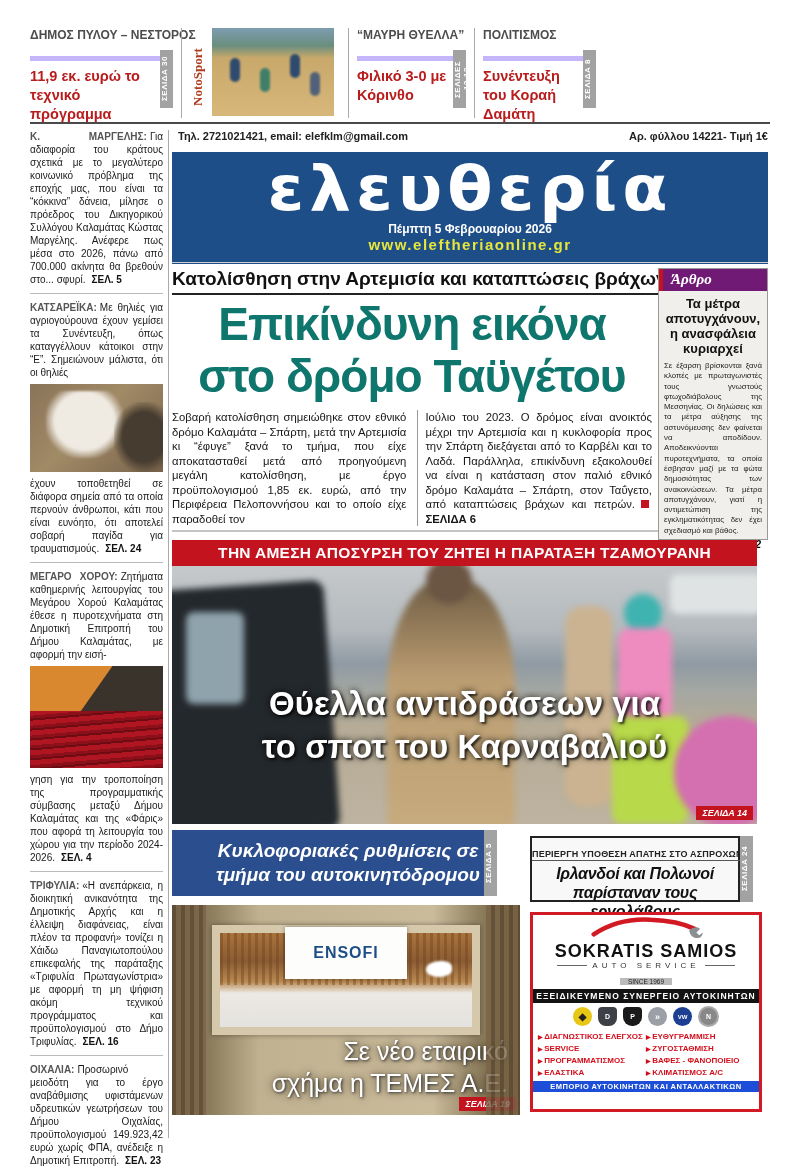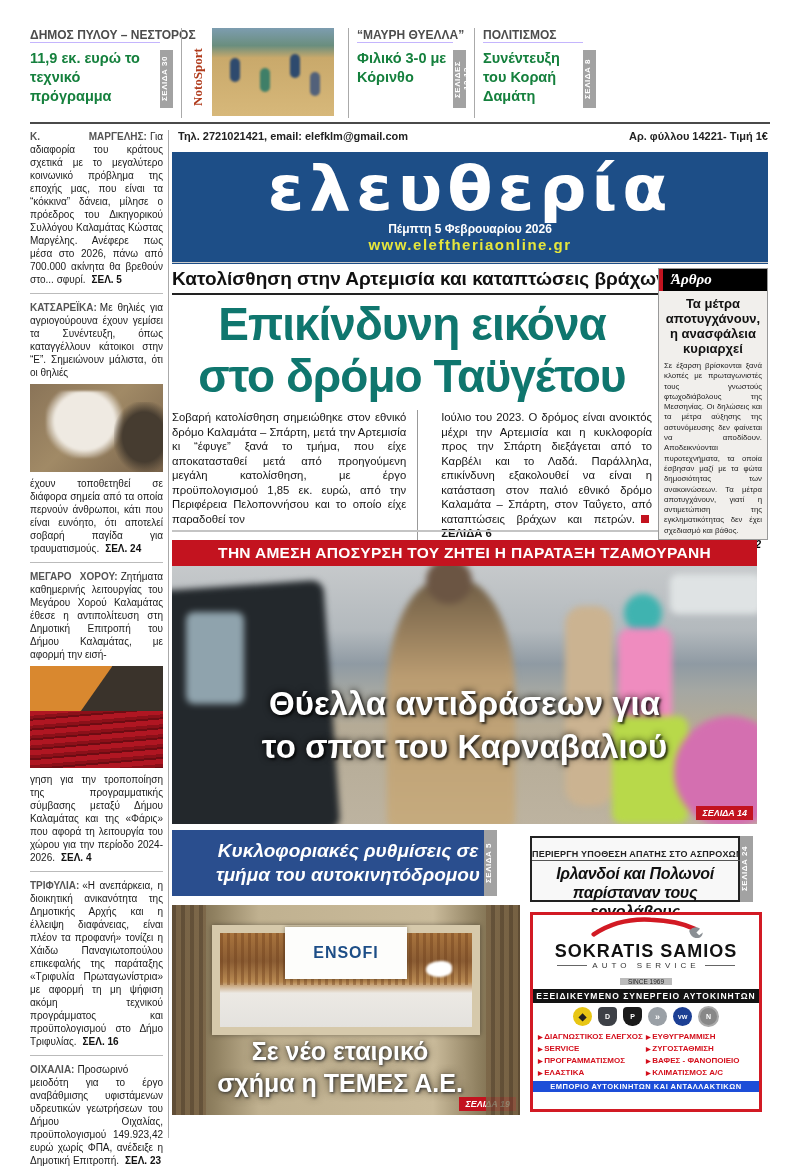--- a/index.html
+++ b/index.html
@@ -2,22 +2,22 @@
 <html><head>
 <meta charset="utf-8">
 <style>
   * { margin:0; padding:0; box-sizing:border-box; }
   html,body { width:800px; height:1168px; background:#fff; font-family:"Liberation Sans", sans-serif; position:relative; overflow:hidden; }
   .abs { position:absolute; }
 
   
   #topstrip { left:30px; top:28px; width:740px; height:90px; display:flex; align-items:stretch; }
   .teaser { display:flex; flex-direction:column; }
-  .t-kick { font-size:12px; font-weight:bold; color:#4c4c4c; border-bottom:1px solid #c4b5fd; padding-bottom:0; margin-bottom:6px; white-space:nowrap; }
-  .t-title { font-size:14.5px; font-weight:bold; color:#15803d; line-height:1.3; }
+  .t-kick { font-size:12px; font-weight:bold; color:#4c4c4c; border-bottom:5px solid #c4b5fd; padding-bottom:14px; margin-bottom:6px; white-space:nowrap; }
+  .t-title { font-size:14.5px; font-weight:bold; color:#b91c1c; line-height:1.3; }
   .vdiv { width:1px; background:#aaa; margin:0 8px; }
   .vtab { writing-mode:vertical-rl; transform:rotate(180deg); background:#a2a2a2; color:#fff; font-size:8px; font-weight:bold; text-align:center; width:13px; padding:3px 0; letter-spacing:.5px; align-self:flex-start; margin-top:22px; height:58px; }
   .noto { writing-mode:vertical-rl; transform:rotate(180deg); color:#b03b1c; font-weight:bold; font-size:13px; font-family:"Liberation Serif", serif; align-self:flex-start; margin-top:14px; height:70px; text-align:center; }
   #bb-photo { width:122px; height:88px; margin:0 6px; position:relative; overflow:hidden; flex:none;
     background:linear-gradient(180deg,#7d9db0 0%,#6a8e7e 20%,#c9a96b 34%,#d7b87a 100%); }
   #bb-photo .fig { position:absolute; width:10px; height:24px; border-radius:5px; filter:blur(1px); background:#2e4a6e; }
 
   #toprule { left:30px; top:122px; width:740px; height:2px; background:#4a4a4a; }
 
   
@@ -47,27 +47,27 @@
   #mastlogo { font-family:"DejaVu Sans", sans-serif; font-weight:bold; font-size:66px; line-height:70px; letter-spacing:5px; transform:scaleY(.95); margin-top:2px; }
   #mastdate { font-size:12px; font-weight:bold; margin-top:-2px; }
   #mastsite { color:#e6e63c; font-size:15px; font-weight:bold; letter-spacing:1.5px; }
   #mastrule { left:172px; top:262px; width:596px; height:1px; background:#ccc; }
 
   
   #kicker { left:172px; top:268px; font-size:19px; font-weight:bold; color:#111; border-bottom:2px solid #222; padding-bottom:3px; white-space:nowrap; }
   #headline { left:172px; top:298px; width:480px; text-align:center; font-size:46px; line-height:52px; font-weight:bold; color:#0f766e; letter-spacing:-1px; }
   #lead { left:172px; top:410px; width:480px; display:flex; font-size:11.3px; line-height:14.5px; text-align:justify; color:#161616; }
   .leadcol { width:50%; }
-  .leadcol + .leadcol { border-left:1px solid #999; padding-left:23px; margin-left:11px; }
+  .leadcol + .leadcol { border-left:1px solid #999; padding-left:7px; margin-left:11px; }
   .sq { display:inline-block; width:8px; height:8px; background:#c3131f; margin:0 3px 0 6px; }
   #leadrule { left:172px; top:530px; width:585px; height:2px; background:#c4c4c4; }
 
   
   #arthro { left:658px; top:268px; width:110px; height:272px; border:1px solid #999; background:#f1efec; }
-  .a-head { background:#000000; color:#fff; font-family:"Liberation Serif", serif; font-style:italic; font-weight:bold; font-size:15px; padding:2px 8px 3px; border-left:4px solid #c3131f; }
+  .a-head { background:#701a75; color:#fff; font-family:"Liberation Serif", serif; font-style:italic; font-weight:bold; font-size:15px; padding:2px 8px 3px; border-left:4px solid #c3131f; }
   .a-title { font-size:13px; font-weight:bold; text-align:center; line-height:15px; margin:5px 3px; color:#111; }
   .a-body { font-size:7.8px; line-height:10.3px; text-align:justify; padding:0 5px; color:#222; }
   .a-page { font-size:10px; font-weight:bold; font-style:italic; text-align:right; padding:3px 6px; }
 
   
   #banner { left:172px; top:540px; width:585px; height:26px; background:#c3131f; color:#fff; font-weight:bold; font-size:15.5px; text-align:center; line-height:26px; letter-spacing:.3px; }
   #mainphoto { left:172px; top:566px; width:585px; height:258px; overflow:hidden; background:linear-gradient(180deg,#c6c9cb 0%,#b3b9bd 25%,#8f9aa3 38%,#a4a7a3 48%,#b5ab96 62%,#bdb3a0 100%); }
   .ph-art { position:absolute; inset:0; filter:blur(3px); }
   .ph-art div { position:absolute; }
   .ph-bus { left:-30px; top:20px; width:190px; height:250px; background:#23282c; border-radius:12px; transform:rotate(-4deg); }
@@ -100,21 +100,21 @@
     background:repeating-linear-gradient(90deg,#5d4a33 0 4px,#7a6446 4px 9px); opacity:.8; }
   #temes::after { content:""; position:absolute; right:0; top:0; bottom:0; width:34px;
     background:repeating-linear-gradient(90deg,#7a6446 0 5px,#5d4a33 5px 9px); opacity:.8; }
   .temes-frame { position:absolute; left:40px; top:20px; width:268px; height:110px; background:#d6c9ab; padding:8px; box-shadow:0 0 5px rgba(0,0,0,.4); }
   .temes-pic { width:100%; height:100%; position:relative;
     background:linear-gradient(180deg,#a9743d 0%,#8a5c33 30%,#b98a52 52%,#ece9e4 64%,#e4e2de 100%); }
   .temes-pic::before { content:""; position:absolute; inset:0 0 45% 0;
     background:repeating-linear-gradient(90deg,rgba(110,62,26,.4) 0 3px,rgba(0,0,0,0) 3px 7px); }
   .temes-pic::after { content:""; position:absolute; right:20px; top:28px; width:26px; height:16px; background:#fff; border-radius:60% 40% 50% 50%; filter:blur(1px); }
   .temes-logo { position:absolute; left:50%; top:22px; transform:translateX(-50%); width:122px; height:52px; background:#fdfdfb; display:flex; align-items:center; justify-content:center; font-weight:bold; font-size:16px; letter-spacing:1px; color:#1d4e87; box-shadow:0 0 4px rgba(0,0,0,.35); }
-  .temes-title { position:absolute; left:0; right:12px; top:130px; text-align:center; color:#fff; font-weight:bold; font-size:25px; line-height:32px;
+  .temes-title { position:absolute; left:0; right:12px; top:130px; text-align:right; color:#fff; font-weight:normal; font-size:25px; line-height:32px;
     text-shadow:1px 1px 3px #333, 0 0 8px rgba(60,50,30,.9); }
 
   
   #ad { left:530px; top:912px; width:232px; height:200px; border:3px solid #d21a24; background:#fff; overflow:hidden; }
   .ad-top { text-align:center; padding-top:1px; }
   .ad-name { font-size:18px; font-weight:bold; letter-spacing:1px; color:#111; line-height:19px; }
   .ad-sub { display:flex; align-items:center; justify-content:center; gap:5px; font-size:8px; letter-spacing:4px; color:#333; }
   .ad-sub::before, .ad-sub::after { content:""; width:30px; height:1px; background:#666; }
   .ad-since { font-size:6.5px; background:#bbb; color:#222; display:inline-block; padding:0 8px; margin-top:1px; }
   .ad-bar { background:#131313; color:#fff; font-weight:bold; font-size:8.5px; text-align:center; letter-spacing:1px; padding:2px 0; margin-top:1px; }
@@ -172,21 +172,21 @@
     <span class="b-label">Κ. ΜΑΡΓΕΛΗΣ:</span><span>Για αδιαφορία του κράτους σχετικά με το μεγαλύτερο κοινωνικό πρόβλημα της εποχής μας, που είναι τα “κόκκινα” δάνεια, μίλησε ο πρόεδρος του Δικηγορικού Συλλόγου Καλαμάτας Κώστας Μαργέλης. Ανέφερε πως μέσα στο 2026, πάνω από 700.000 ακίνητα θα βρεθούν στο... σφυρί.</span><span class="pg">ΣΕΛ. 5</span>
   </p>
   <div class="briefsep"></div>
   <div>
     <p class="brief"><span class="b-label">ΚΑΤΣΑΡΕΪΚΑ:</span><span>Με θηλιές για αγριογούρουνα έχουν γεμίσει τα Συνέντευξη, όπως καταγγέλλουν κάτοικοι στην “Ε”. Σημειώνουν μάλιστα, ότι οι θηλιές</span></p>
     <div id="goat-photo" class="railphoto"></div>
     <p class="brief"><span>έχουν τοποθετηθεί σε διάφορα σημεία από τα οποία περνούν άνθρωποι, κάτι που είναι ευνόητο, ότι αποτελεί σοβαρή παγίδα για τραυματισμούς.</span><span class="pg">ΣΕΛ. 24</span></p>
   </div>
   <div class="briefsep"></div>
   <div>
-    <p class="brief"><span class="b-label">ΜΕΓΑΡΟ ΧΟΡΟΥ:</span><span>Ζητήματα καθημερινής λειτουργίας του Μεγάρου Χορού Καλαμάτας έθεσε η αντιπολίτευση στη Δημοτική Επιτροπή του Δήμου Καλαμάτας, με αφορμή την εισή-</span></p>
+    <p class="brief"><span class="b-label">ΜΕΓΑΡΟ ΧΟΡΟΥ:</span><span>Ζητήματα καθημερινής λειτουργίας του Μεγάρου Χορού Καλαμάτας έθεσε η πυροτεχνήματα στη Δημοτική Επιτροπή του Δήμου Καλαμάτας, με αφορμή την εισή-</span></p>
     <div id="seats-photo" class="railphoto"></div>
     <p class="brief"><span>γηση για την τροποποίηση της προγραμματικής σύμβασης μεταξύ Δήμου Καλαμάτας και της «Φάρις» που αφορά τη λειτουργία του χώρου για την περίοδο 2024-2026.</span><span class="pg">ΣΕΛ. 4</span></p>
   </div>
   <div class="briefsep"></div>
   <p class="brief">
     <span class="b-label">ΤΡΙΦΥΛΙΑ:</span><span>«Η ανεπάρκεια, η διοικητική ανικανότητα της Δημοτικής Αρχής και η έλλειψη διαφάνειας, είναι πλέον τα προφανή» τονίζει η Χάιδω Παναγιωτοπούλου επικεφαλής της παράταξης «Τριφυλία Πρωταγωνίστρια» με αφορμή τη μη ψήφιση ακόμη τεχνικού προγράμματος και προϋπολογισμού στο Δήμο Τριφυλίας.</span><span class="pg">ΣΕΛ. 16</span>
   </p>
   <div class="briefsep"></div>
   <p class="brief">
     <span class="b-label">ΟΙΧΑΛΙΑ:</span><span>Προσωρινό μειοδότη για το έργο αναβάθμισης υφιστάμενων υδρευτικών γεωτρήσεων του Δήμου Οιχαλίας, προϋπολογισμού 149.923,42 ευρώ χωρίς ΦΠΑ, ανέδειξε η Δημοτική Επιτροπή.</span><span class="pg">ΣΕΛ. 23</span>

